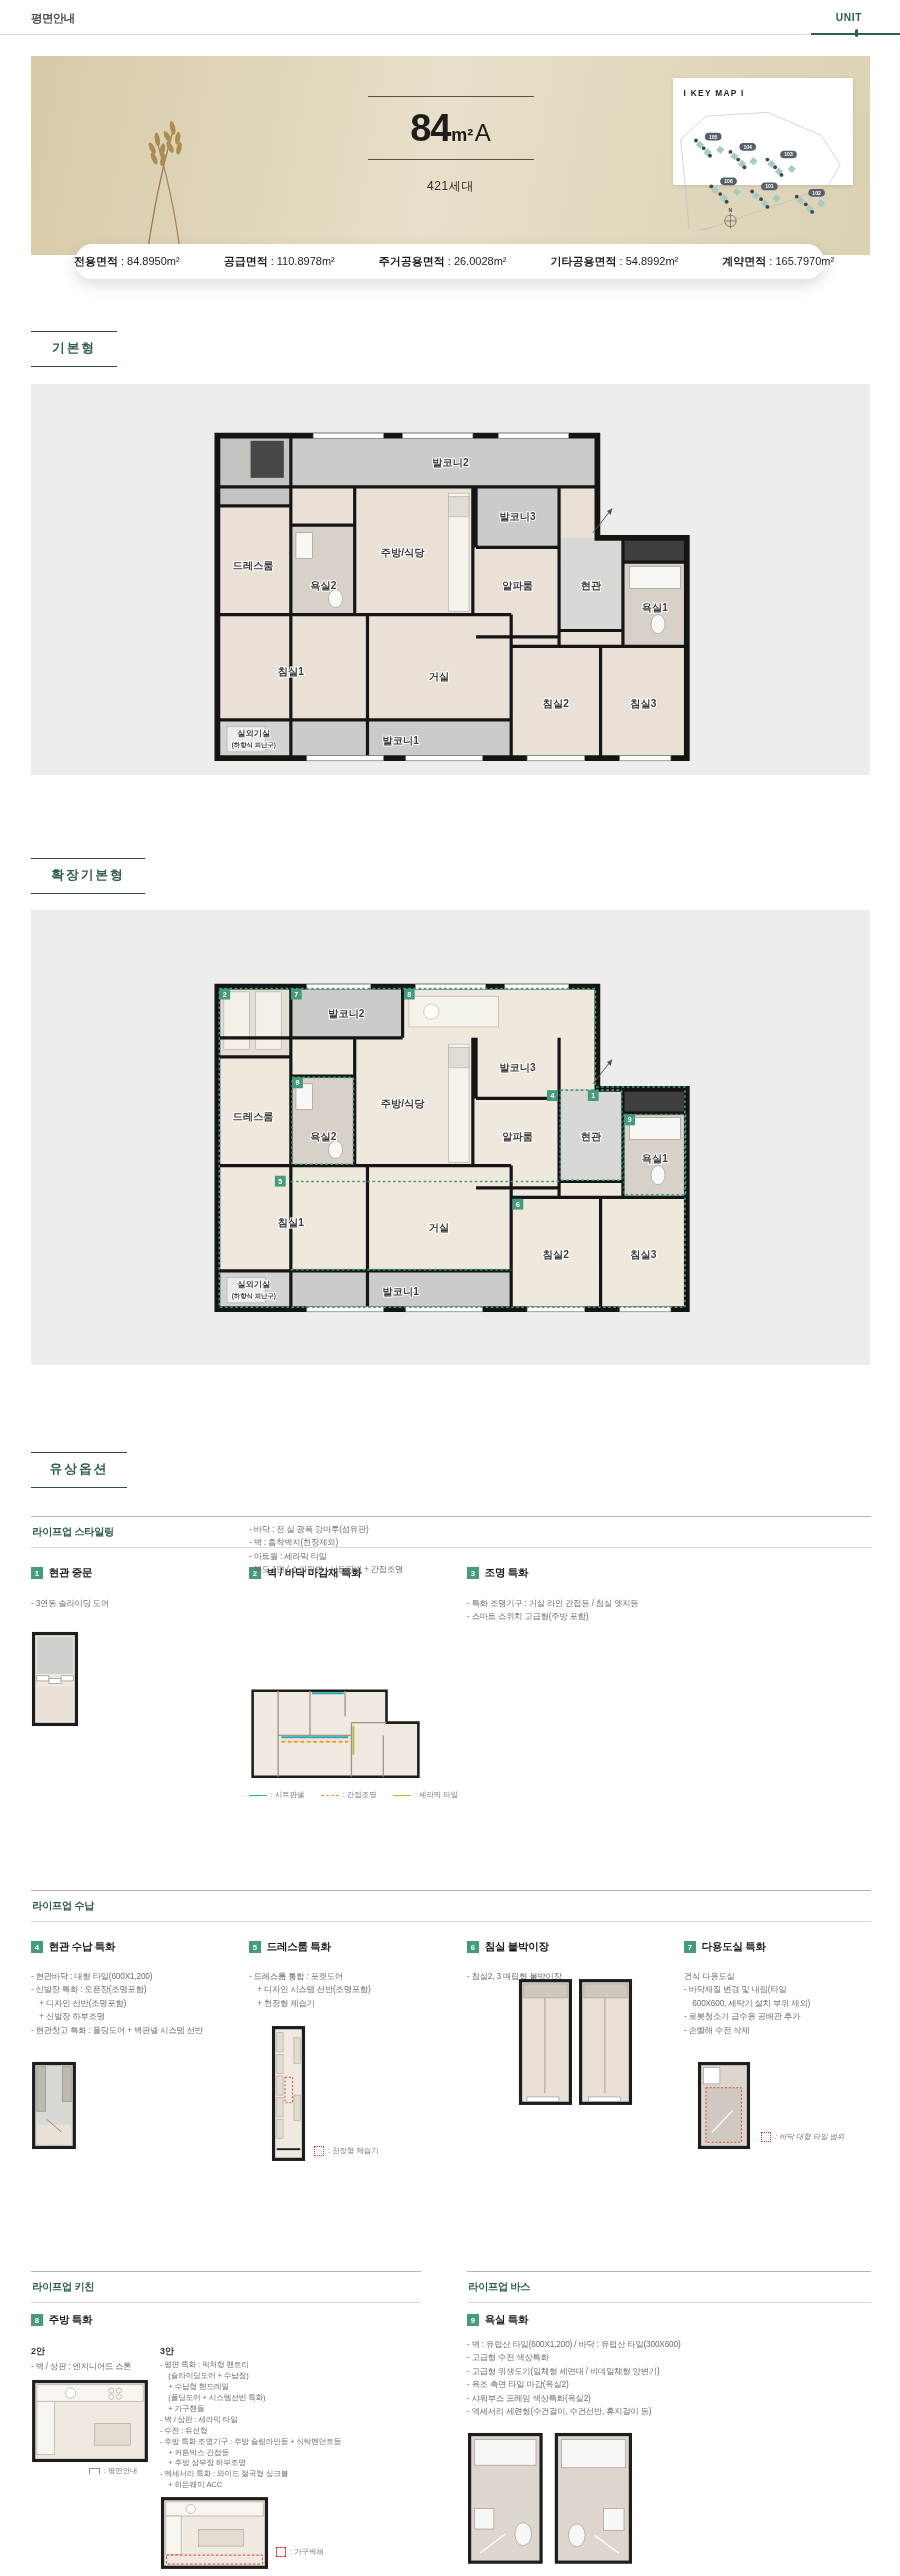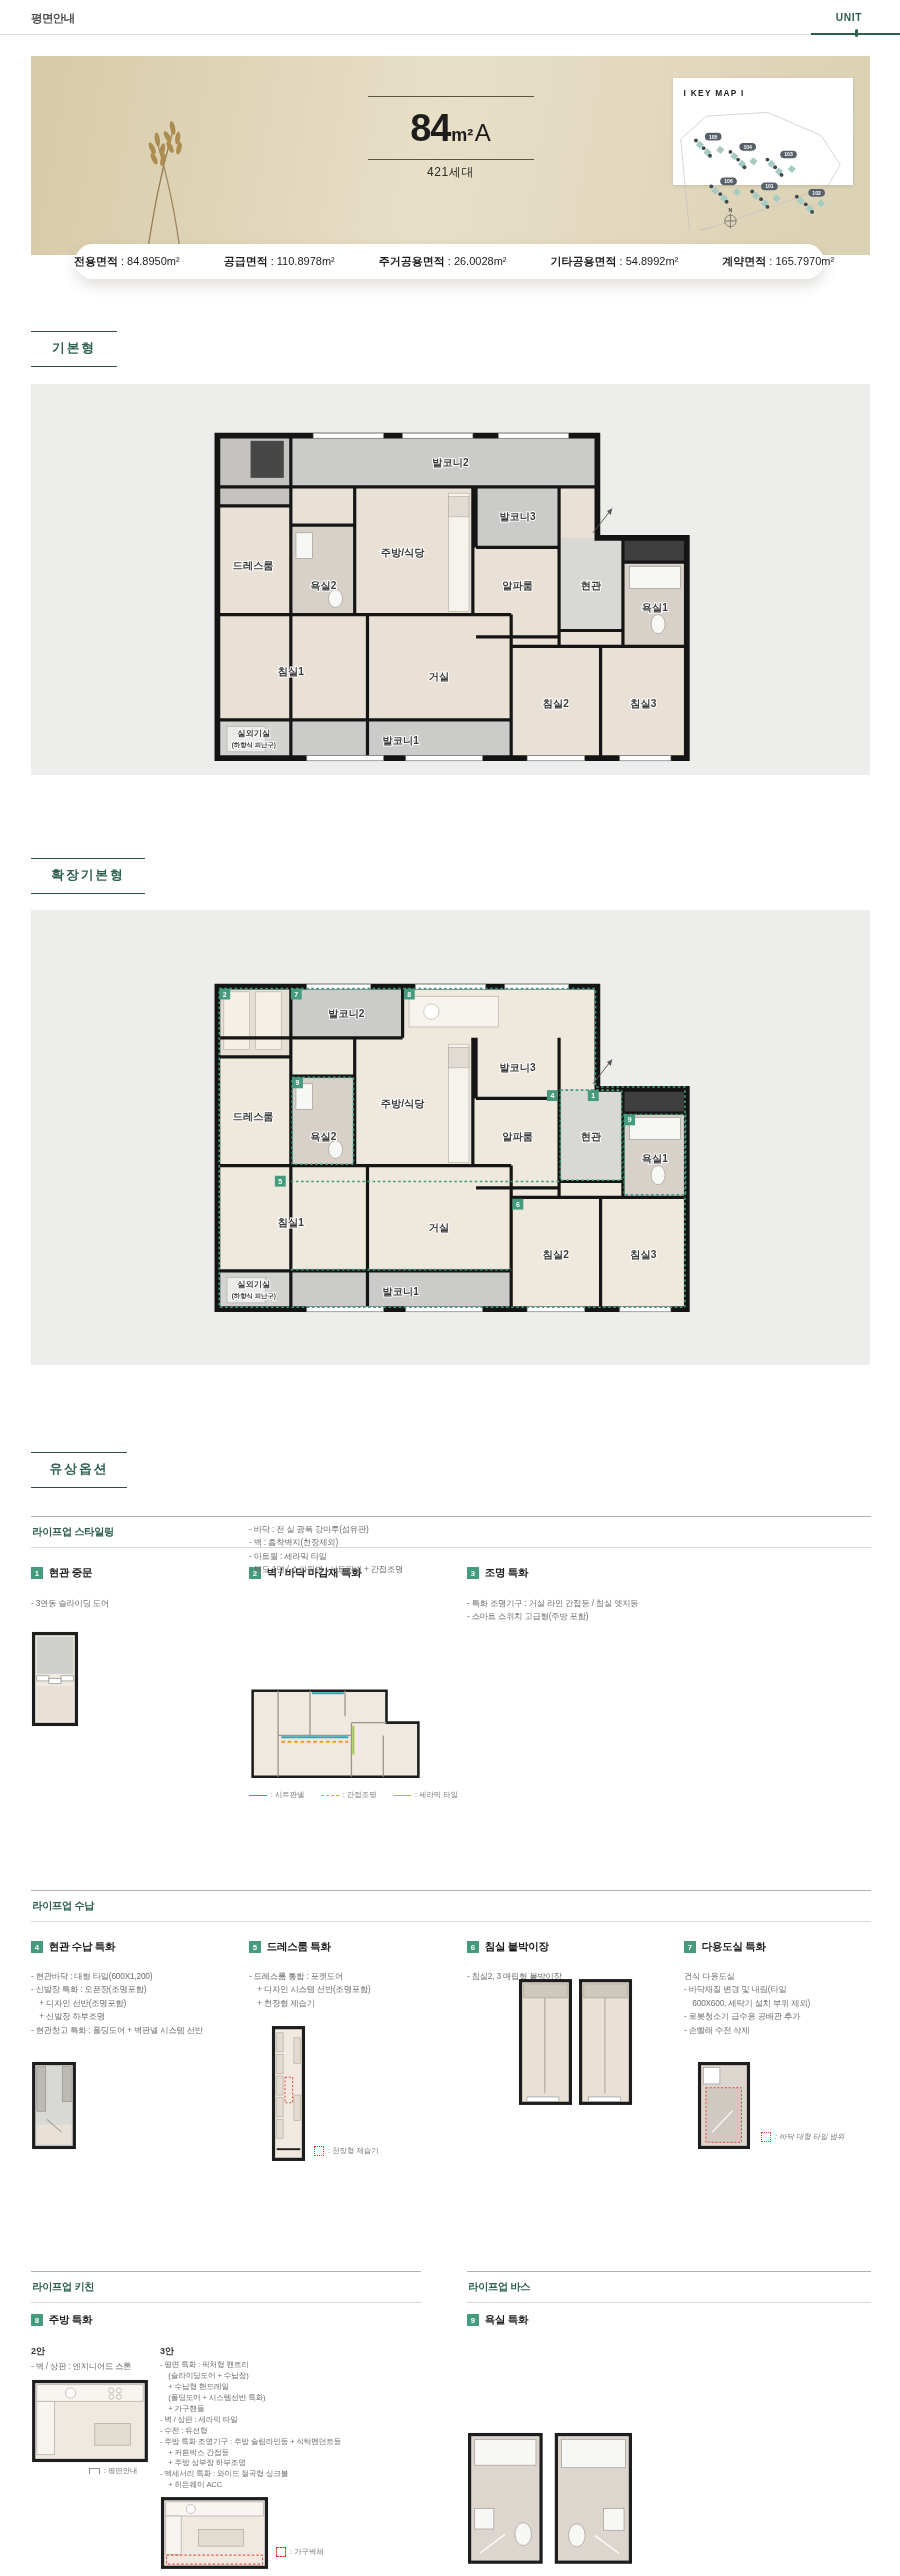--- a/index.html
+++ b/index.html
@@ -14,21 +14,21 @@
   .tab-dot{position:absolute;right:42px;top:29px;width:3.2px;height:8.3px;border-radius:1.9px;background:#2d5f51;}
 
   
   .banner{position:absolute;left:31px;top:56px;width:839px;height:199px;background:linear-gradient(100deg,#d7caa8 0%,#e7dfc8 48%,#dbd1b3 100%);overflow:hidden;}
   .banner-center{position:absolute;left:50%;top:40px;transform:translateX(-50%);width:166px;text-align:center;}
   .hr-thin{height:0.6px;background:#5a5442;border:0;margin:0;}
   .hero-title{margin:10.2px 0 9px 0;display:flex;justify-content:center;align-items:baseline;color:#1d1d1b;}
   .hero-size{font-size:38px;font-weight:bold;letter-spacing:-1.3px;}
   .hero-unit{font-size:18px;font-weight:600;margin:0 1.3px;}
   .hero-type{font-size:24px;font-weight:500;}
-  .hero-households{margin-top:5px;font-size:12px;color:#2b2a26;letter-spacing:0.6px;}
+  .hero-households{margin-top:19px;font-size:12px;color:#2b2a26;letter-spacing:0.6px;}
   .keymap{position:absolute;right:16.6px;top:22px;width:180px;height:107px;background:#fff;box-shadow:0 1.3px 3.8px rgba(0,0,0,.12);}
   .keymap-title{position:absolute;left:10.2px;top:10.2px;font-size:8.3px;font-weight:bold;letter-spacing:1.3px;color:#222;}
   .keymap svg{position:absolute;left:0;top:24px;}
 
   
   .info-bar{position:absolute;left:75px;top:244px;width:749px;height:35px;background:#fff;border-radius:18px;box-shadow:0 6.4px 14px rgba(90,80,60,.18);display:flex;align-items:center;justify-content:center;gap:35px;}
   .info-item{font-size:11px;color:#1d1d1d;white-space:nowrap;margin-left:9px;}
   .info-item b{font-weight:bold;}
   .info-item span{font-weight:500;}
 
@@ -562,20 +562,28 @@
         <span>: 가구벽체</span>
       </span>
   </div>
 
   <div class="group-header gh-bath">라이프업 바스</div>
 
   <div class="item-head" style="left:467px;top:2313px;">
     <span class="item-badge">9</span>
     <span class="item-title">욕실 특화</span>
   </div>
+  <div class="bullets" style="left:467px;top:2338px;">
+    <div>- 벽 : 유럽산 타일(600X1,200) / 바닥 : 유럽산 타일(300X600)</div>
+    <div>- 고급형 수전 색상특화</div>
+    <div>- 고급형 위생도기(일체형 세면대 / 비데일체형 양변기)</div>
+    <div>- 욕조 측면 타일 마감(욕실2)</div>
+    <div>- 샤워부스 프레임 색상특화(욕실2)</div>
+    <div>- 엑세서리 세련형(수건걸이, 수건선반, 휴지걸이 등)</div>
+  </div>
   <svg class="mini-svg" style="left:467px;top:2432px;" width="166" height="134" viewBox="0 0 260 210">
     <rect x="4" y="4" width="112" height="200" fill="#ddd6cf" stroke="#1d1d1d" stroke-width="5"></rect>
     <rect x="12" y="12" width="96" height="40" fill="#f7f7f5" stroke="#9b968e" stroke-width="1"></rect>
     <rect x="12" y="120" width="30" height="32" fill="#f7f7f5" stroke="#9b968e" stroke-width="1"></rect>
     <ellipse cx="88" cy="160" rx="13" ry="18" fill="#f7f7f5" stroke="#9b968e" stroke-width="1"></ellipse>
     <line x1="20" y1="190" x2="60" y2="160" stroke="#fff" stroke-width="2"></line>
     <rect x="140" y="4" width="116" height="200" fill="#ddd6cf" stroke="#1d1d1d" stroke-width="5"></rect>
     <rect x="148" y="12" width="100" height="44" fill="#f7f7f5" stroke="#9b968e" stroke-width="1"></rect>
     <rect x="214" y="120" width="32" height="34" fill="#f7f7f5" stroke="#9b968e" stroke-width="1"></rect>
     <ellipse cx="172" cy="162" rx="13" ry="18" fill="#f7f7f5" stroke="#9b968e" stroke-width="1"></ellipse>

